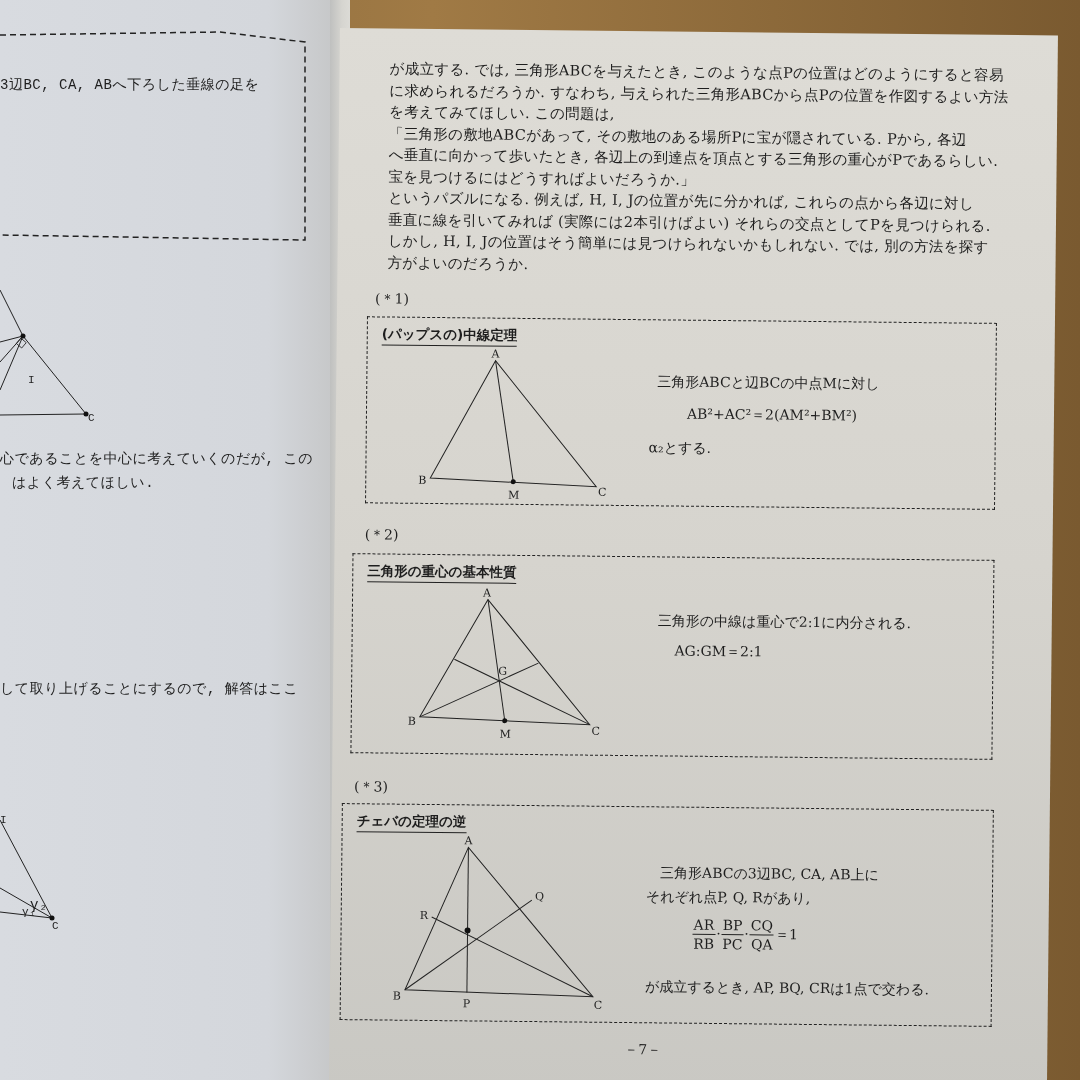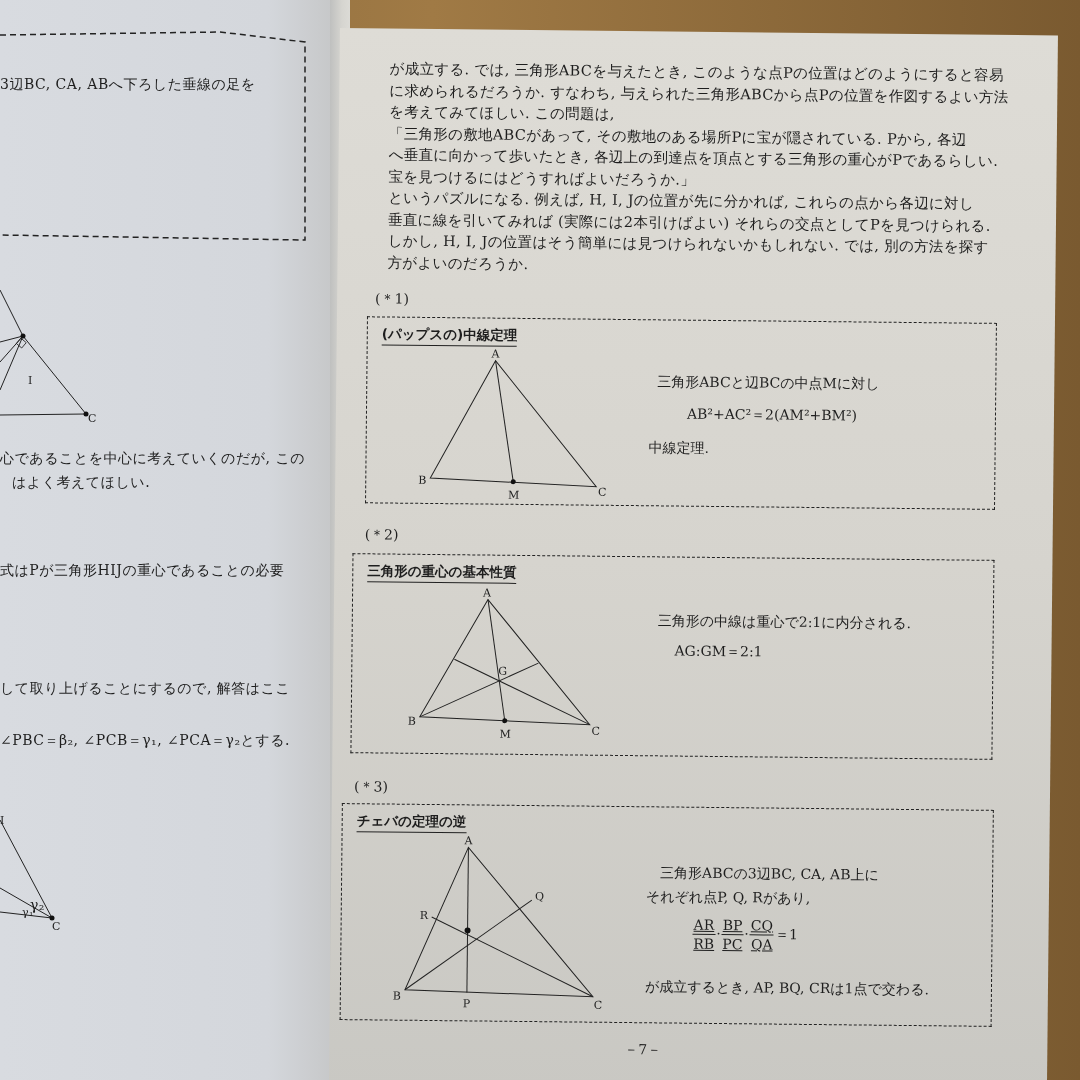--- a/index.html
+++ b/index.html
@@ -32,23 +32,23 @@
   .box {
     position:absolute; border:1.6px dashed #222; background:transparent;
   }
   .box-title {
     position:absolute; left:14px; top:8px; font-family:"DejaVu Sans","Liberation Sans",sans-serif;
     font-size:13.5px; font-weight:bold; border-bottom:1.5px solid #222; padding-bottom:1px;
   }
   .box-text { position:absolute; font-size:14px; line-height:22px; white-space:nowrap; }
   .box svg { position:absolute; }
   .fig-label { font-family:"DejaVu Serif","Liberation Serif",serif; font-size:11px; fill:#222; }
-  .left-text { position:absolute; font-size:14px; white-space:nowrap; letter-spacing:0.5px; }
+  .left-text { position:absolute; font-size:14px; white-space:nowrap; letter-spacing:0.5px;font-family:Liberation Mono, monospace; }
   .page-number { position:absolute; left:295px; top:1010px; font-size:14px; }
-  .frac { display:inline-block; vertical-align:middle; text-align:center; margin:0 1px;text-decoration:underline; }
+  .frac { display:inline-block; vertical-align:middle; text-align:center; margin:0 1px; }
   .frac .num { display:block; border-bottom:1.2px solid #222; padding:0 1px; line-height:18px; }
   .frac .den { display:block; line-height:18px; }
 </style>
 </head>
 <body>
 
 <div class="page-left">
   <svg style="position:absolute;left:0;top:0" width="335" height="1080">
     <path d="M0 35 L220 32 L305 42 L305 240 L0 235" fill="none" stroke="#222" stroke-width="1.5" stroke-dasharray="6,4"></path>
     <line x1="0" y1="290" x2="23" y2="336" stroke="#222" stroke-width="1"></line>
@@ -66,23 +66,21 @@
     <circle cx="52" cy="918" r="2.5" fill="#111"></circle>
   </svg>
   <span class="left-text" style="left:28px;top:374px;font-size:11px">I</span>
   <span class="left-text" style="left:88px;top:412px;font-size:11px">C</span>
 
   <span class="left-text" style="left:0;top:76px">3辺BC, CA, ABへ下ろした垂線の足を</span>
 
   <span class="left-text" style="left:0;top:450px">心であることを中心に考えていくのだが, この</span>
   <span class="left-text" style="left:12px;top:474px">はよく考えてほしい.</span>
 
-  <span class="left-text" style="left:0;top:562px">式はPが三角形HIJの重心であることの必要</span>
   <span class="left-text" style="left:0;top:680px">して取り上げることにするので, 解答はここ</span>
-  <span class="left-text" style="left:0;top:732px">∠PBC＝β₂, ∠PCB＝γ₁, ∠PCA＝γ₂とする.</span>
 
   <span class="left-text" style="left:0;top:814px;font-size:11px">I</span>
   <span class="left-text" style="left:30px;top:897px;font-size:14px">γ₂</span>
   <span class="left-text" style="left:22px;top:906px;font-size:11px">γ₁</span>
   <span class="left-text" style="left:52px;top:920px;font-size:11px">C</span>
 </div>
 
 <div class="gutter"></div>
 
 <div class="page-right">
@@ -106,21 +104,21 @@
       <polygon points="88,12 24,130 190,137" fill="none" stroke="#222" stroke-width="1"></polygon>
       <line x1="88" y1="12" x2="107" y2="133" stroke="#222" stroke-width="1"></line>
       <circle cx="107" cy="133" r="2.5" fill="#111"></circle>
       <text class="fig-label" x="84" y="9">A</text>
       <text class="fig-label" x="12" y="136">B</text>
       <text class="fig-label" x="192" y="146">C</text>
       <text class="fig-label" x="102" y="150">M</text>
     </svg>
     <span class="box-text" style="left:290px;top:50px">三角形ABCと辺BCの中点Mに対し</span>
     <span class="box-text" style="left:320px;top:82px">AB²+AC²＝2(AM²+BM²)</span>
-    <span class="box-text" style="left:282px;top:116px">中線定理.</span>
+    <span class="box-text" style="left:282px;top:116px">α₂とする.</span>
   </div>
 
   <span class="label-star" style="left:30px;top:498px">(＊2)</span>
   <div class="box" style="left:18px;top:525px;width:640px;height:198px">
     <span class="box-title">三角形の重心の基本性質</span>
     <svg width="220" height="170" style="left:50px;top:32px">
       <polygon points="85,12 18,130 188,136" fill="none" stroke="#222" stroke-width="1"></polygon>
       <line x1="85" y1="12" x2="103" y2="133" stroke="#222" stroke-width="1"></line>
       <line x1="18" y1="130" x2="136" y2="75" stroke="#222" stroke-width="1"></line>
       <line x1="188" y1="136" x2="52" y2="72" stroke="#222" stroke-width="1"></line>

